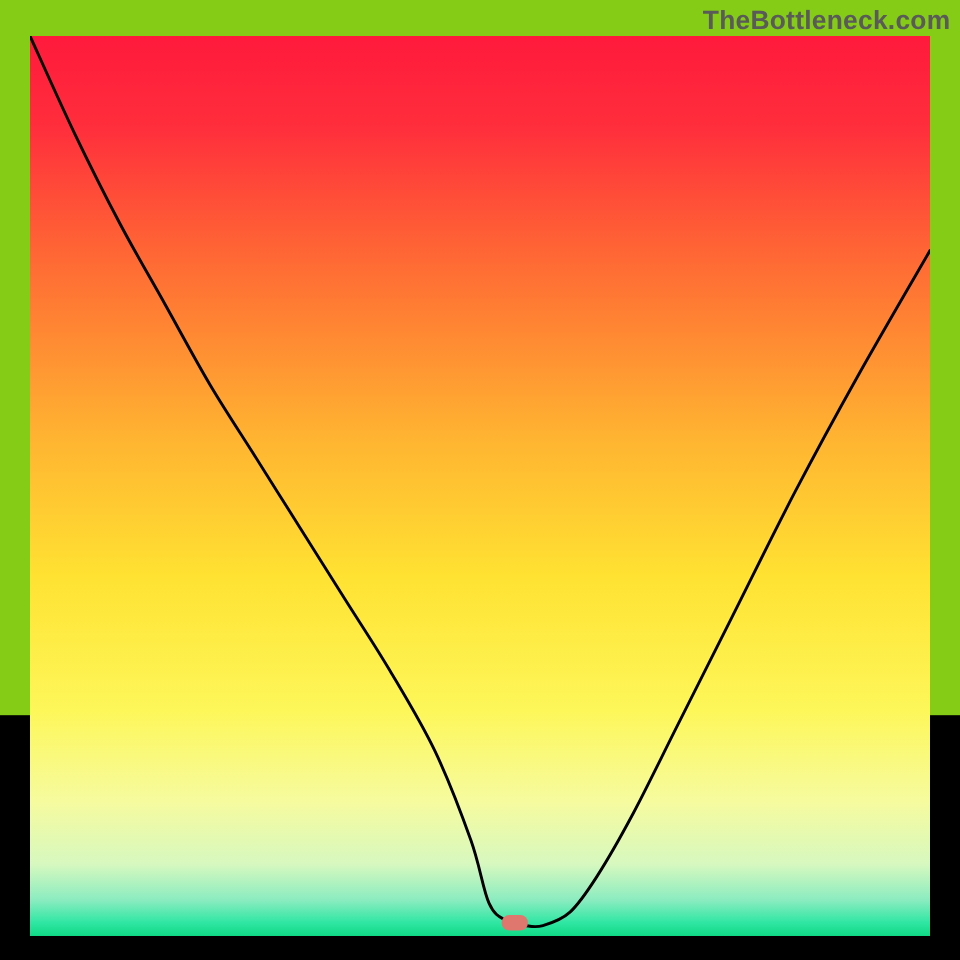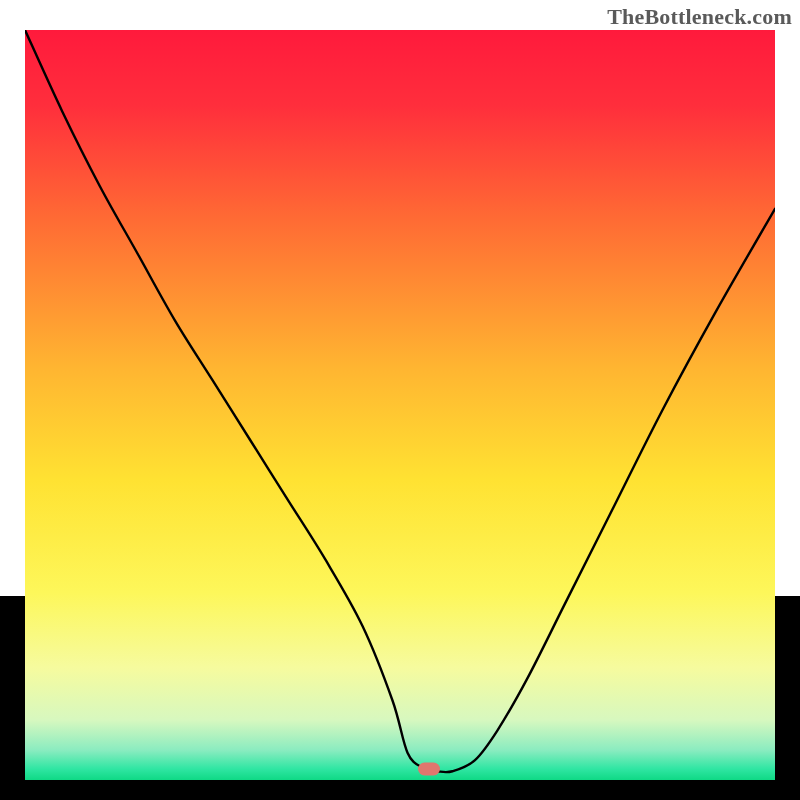--- a/index.html
+++ b/index.html
@@ -8,22 +8,21 @@
     width: 800px;
     height: 800px;
     overflow: hidden;
     background: #000;
     font-family: Arial, Helvetica, sans-serif;
   }
   .wrap {
     position: relative;
     width: 800px;
     height: 596px;
-    background: #ffffff;
-    font-family: Liberation Serif, serif;
+    background: #84cc16;
   }
   .plot-frame {
     position: absolute;
     box-sizing: border-box;
   }
   .gradient {
     position: absolute;
     inset: 0;
   }
   .curve-svg {

